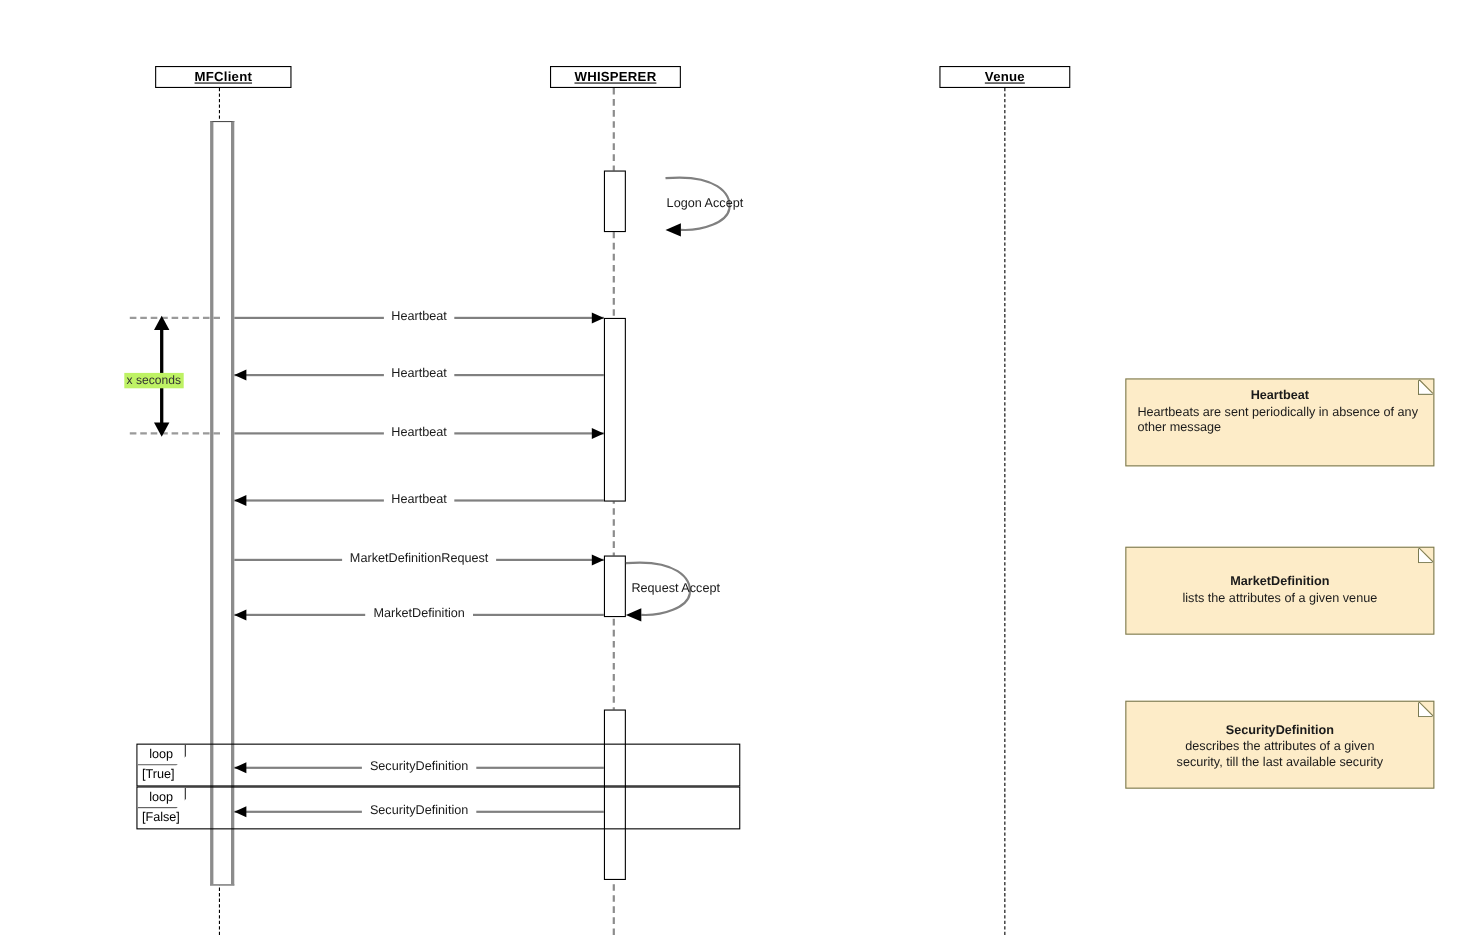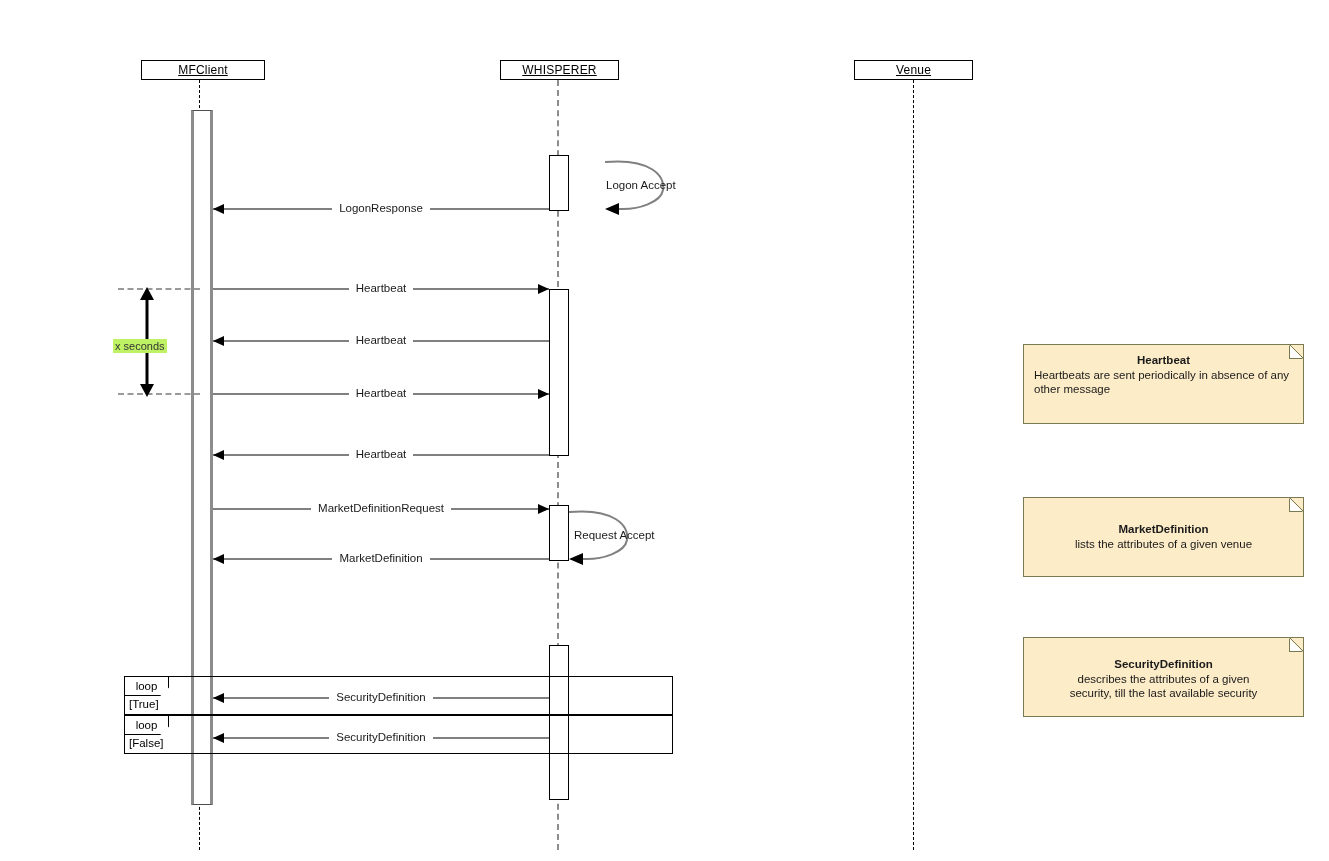--- a/index.html
+++ b/index.html
@@ -26,21 +26,21 @@
     border: 1px solid #000000;
     background: #ffffff;
     text-align: center;
     font-size: 12px;
     line-height: 18px;
     height: 20px;
     color: #000000;
   }
   .actor-box span {
     text-decoration: underline;
-    font-weight: normal;
+    font-weight: bold;
     letter-spacing: .2px;
   }
   .lifeline {
     position: absolute;
     width: 0;
     border-left: 1px dashed #000000;
   }
   .lifeline.gray {
     border-left: 2px dashed #8c8c8c;
   }
@@ -228,26 +228,20 @@
   <div class="guide" style="left:118px; top:288px; width:82px;"></div>
   <div class="guide" style="left:118px; top:393px; width:82px;"></div>
   <svg style="position:absolute; left:136px; top:286px;" width="22" height="112">
     <line x1="11" y1="10" x2="11" y2="102" stroke="#000000" stroke-width="3"></line>
     <polygon points="11,1 4,14 18,14" fill="#000000"></polygon>
     <polygon points="11,111 4,98 18,98" fill="#000000"></polygon>
   </svg>
   <div class="dur-label" style="left:113px; top:339px;">x seconds</div>
 
 
-  <div class="msg to-left" style="left:213px; top:202px; width:336px;">
-    <div class="arrowhead left"></div>
-    <div class="seg"></div>
-    <div class="label">LogonResponse</div>
-    <div class="seg"></div>
-  </div>
 
   <div class="msg to-right" style="left:213px; top:282px; width:336px;">
     <div class="seg"></div>
     <div class="label">Heartbeat</div>
     <div class="seg"></div>
     <div class="arrowhead right"></div>
   </div>
 
   <div class="msg to-left" style="left:213px; top:334px; width:336px;">
     <div class="arrowhead left"></div>

